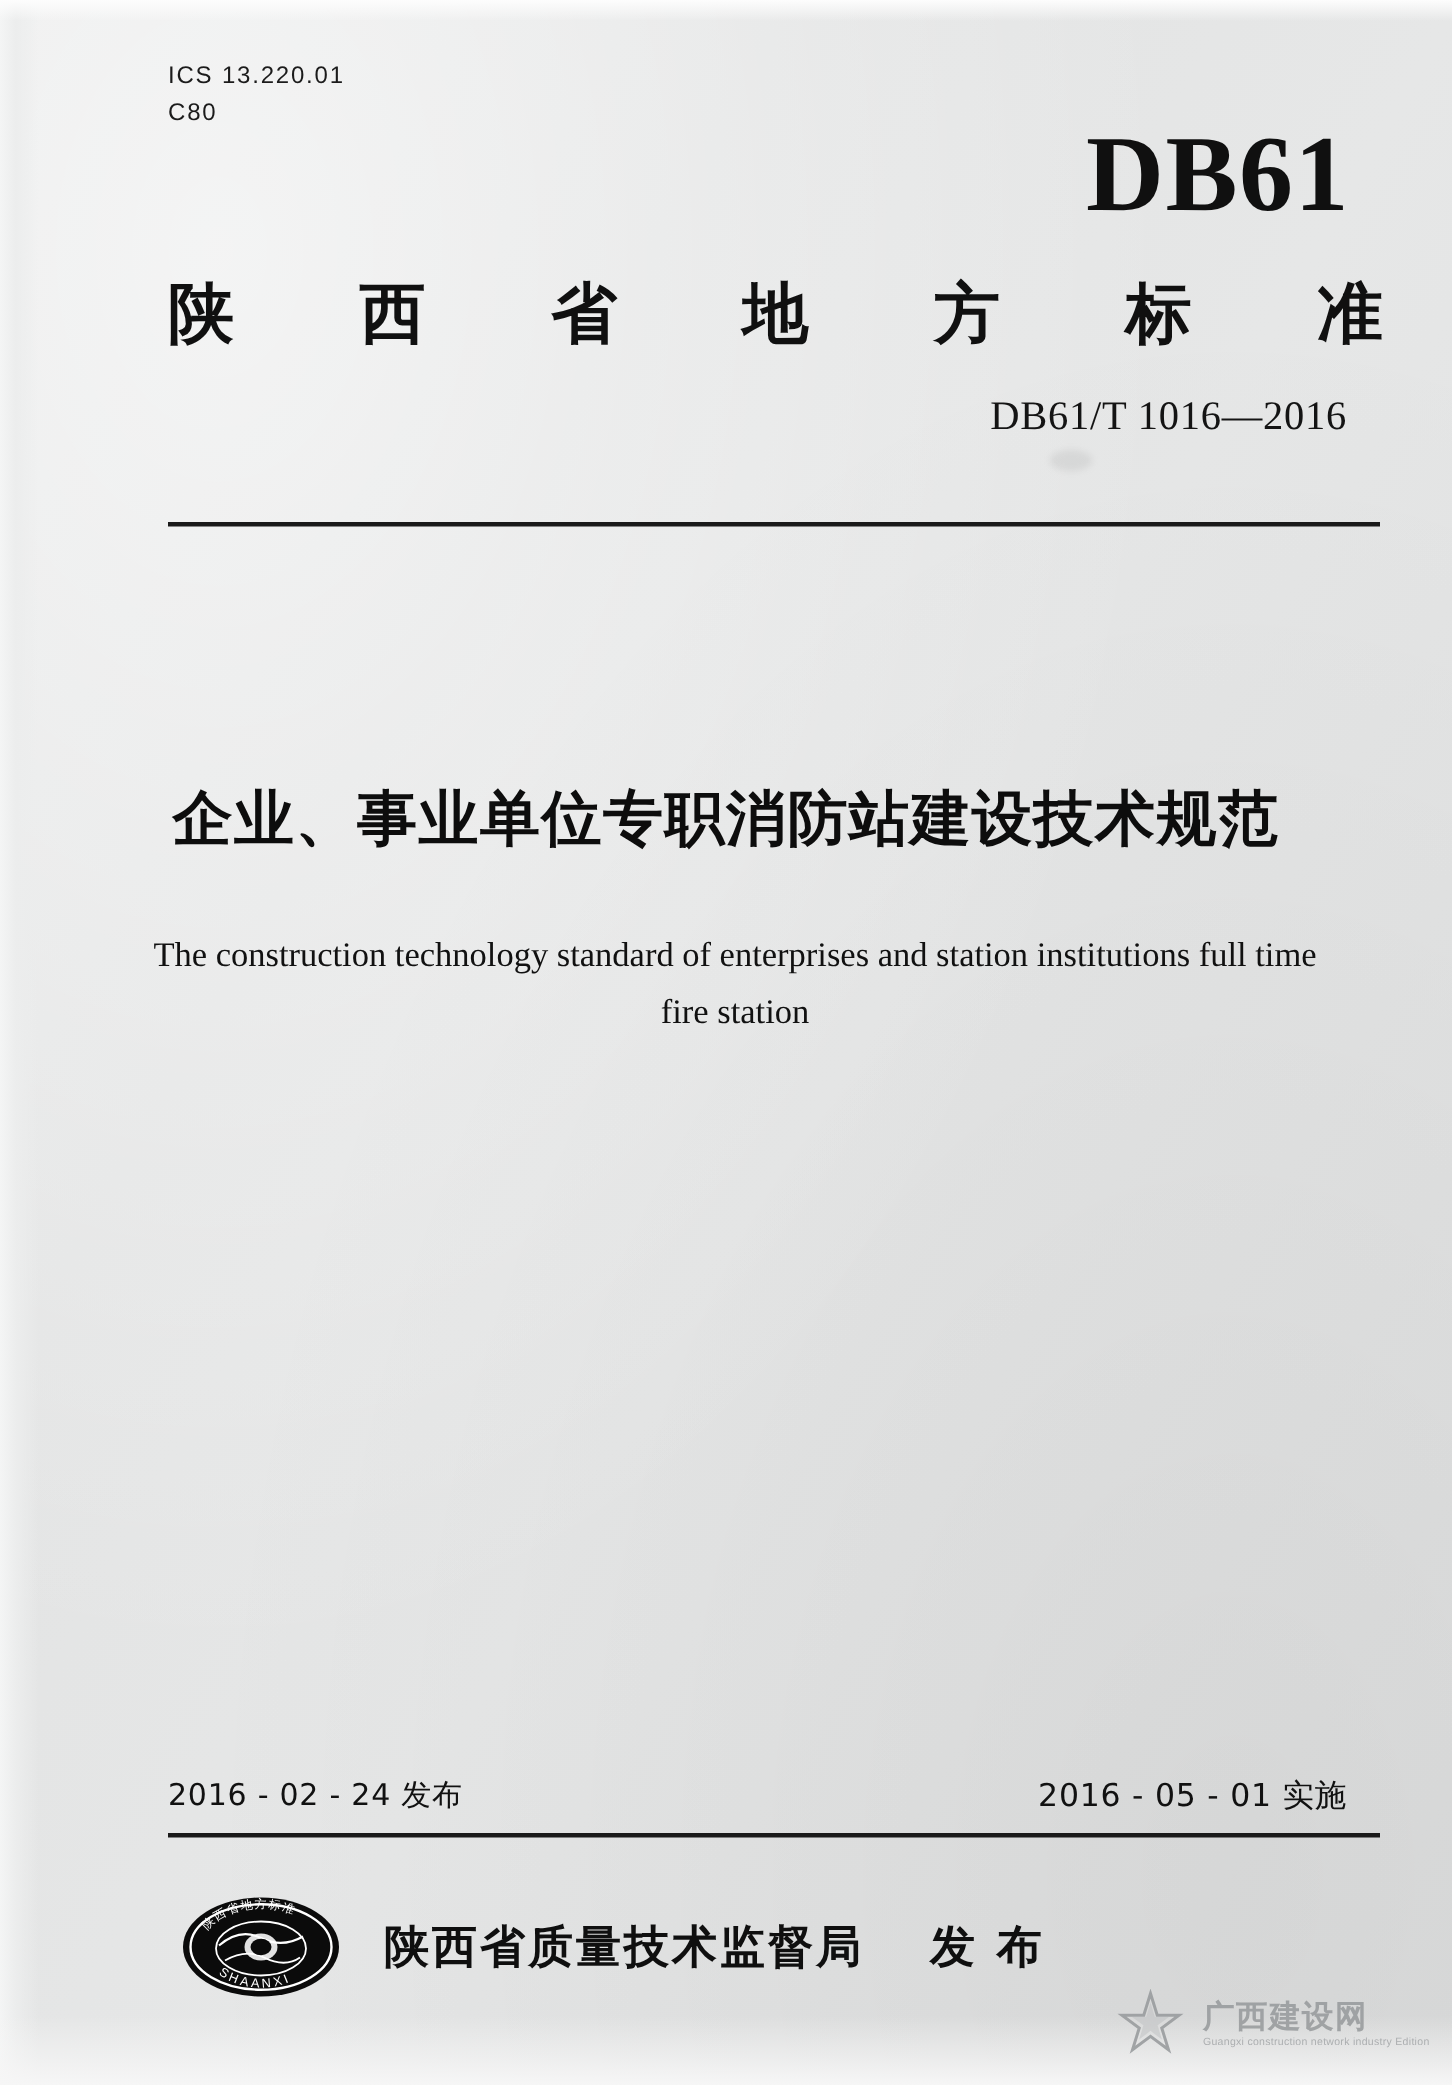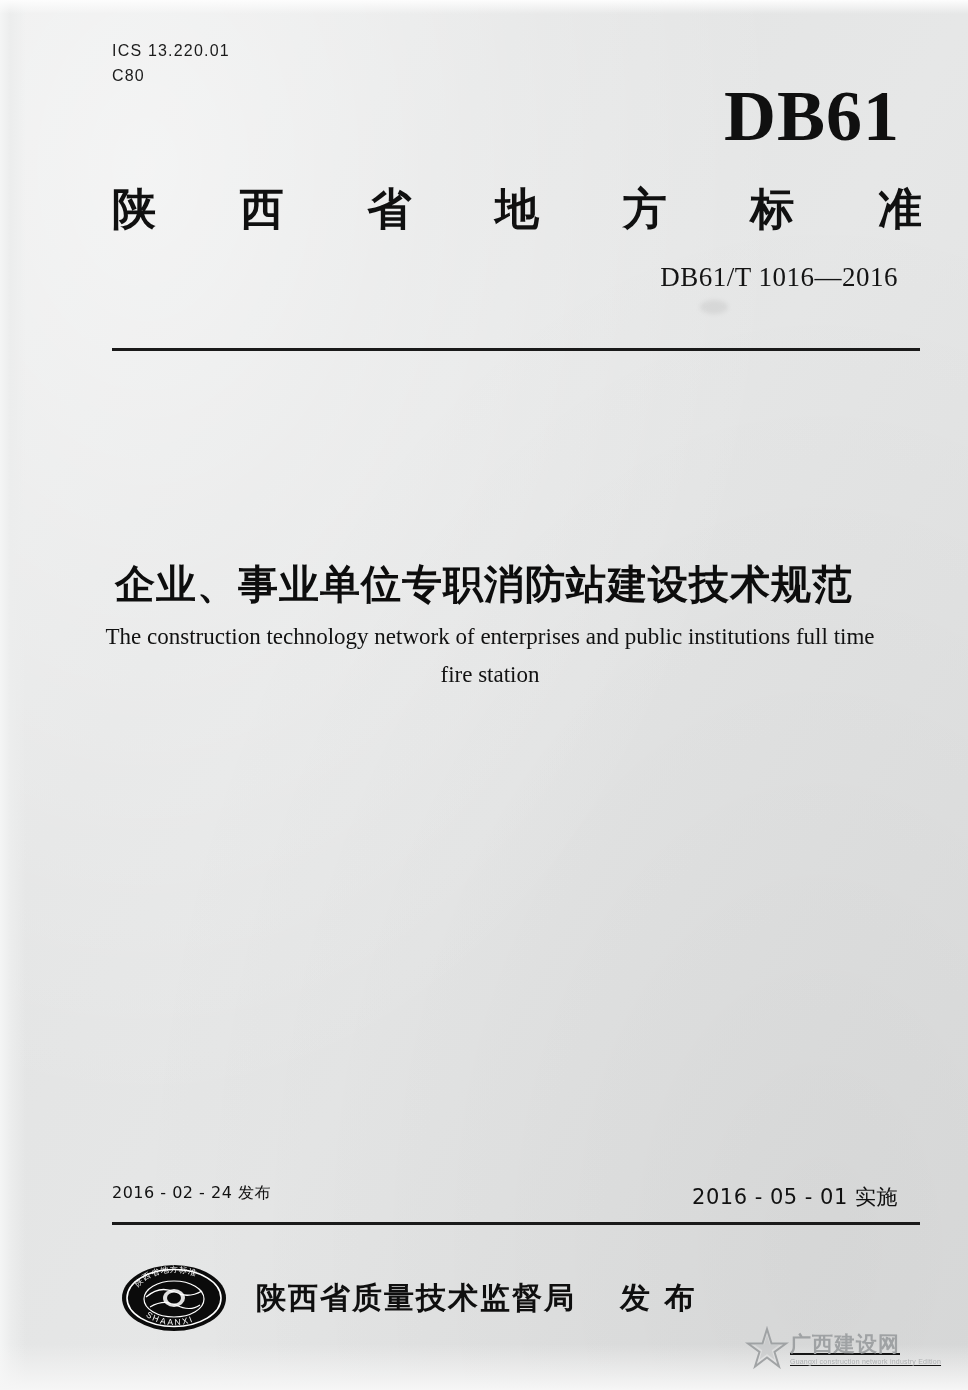--- a/index.html
+++ b/index.html
@@ -111,41 +111,40 @@
     position: absolute;
     left: 0;
     top: 518px;
     width: 968px;
     text-align: center;
     font-family: "DejaVu Sans", sans-serif;
     font-weight: bold;
     font-size: 40px;
     letter-spacing: 1px;
     color: #0d0d0d;
-    margin-top: 39px;
   }
 
   .title-en {
     position: absolute;
     left: 90px;
     top: 618px;
     width: 800px;
     text-align: center;
     font-family: "Liberation Serif", serif;
     font-size: 23px;
     line-height: 38px;
     color: #111111;
   }
 
   .date-left {
     position: absolute;
     left: 112px;
     top: 1183px;
     font-family: "DejaVu Sans", sans-serif;
-    font-size: 16px;
+    font-size: 20px;
     color: #111111;
     letter-spacing: 0.5px;
   }
   .date-right {
     position: absolute;
     right: 70px;
     top: 1183px;
     font-family: "DejaVu Sans", sans-serif;
     font-size: 21px;
     color: #111111;
@@ -207,23 +206,22 @@
     display: flex;
     align-items: center;
     opacity: 0.9;
   }
   .wm-star {
     width: 46px;
     height: 46px;
     flex: 0 0 auto;
   }
   .wm-text {
-    margin-left: 0;
+    margin-left: 12px;
     line-height: 1.15;
-    text-decoration: underline;
   }
   .wm-cn {
     font-family: "DejaVu Sans", sans-serif;
     font-weight: bold;
     font-size: 21px;
     color: #9a9d9f;
     letter-spacing: 1px;
     white-space: nowrap;
   }
   .wm-en {
@@ -273,21 +271,21 @@
 
   <div class="stdnum">DB61/T 1016—2016</div>
 
   <div class="smudge"></div>
 
   <div class="rule-top"></div>
 
   <div class="title-cn">企业、事业单位专职消防站建设技术规范</div>
 
   <div class="title-en">
-    <div>The construction technology network of enterprises and public institutions full time</div>
+    <div>The construction technology standard of enterprises and station institutions full time</div>
     <div>fire station</div>
   </div>
 
   <div class="date-left">2016 - 02 - 24 发布</div>
   <div class="date-right">2016 - 05 - 01 实施</div>
 
   <div class="rule-bottom"></div>
 
   <div class="issuer-row">
     <div class="emblem">

